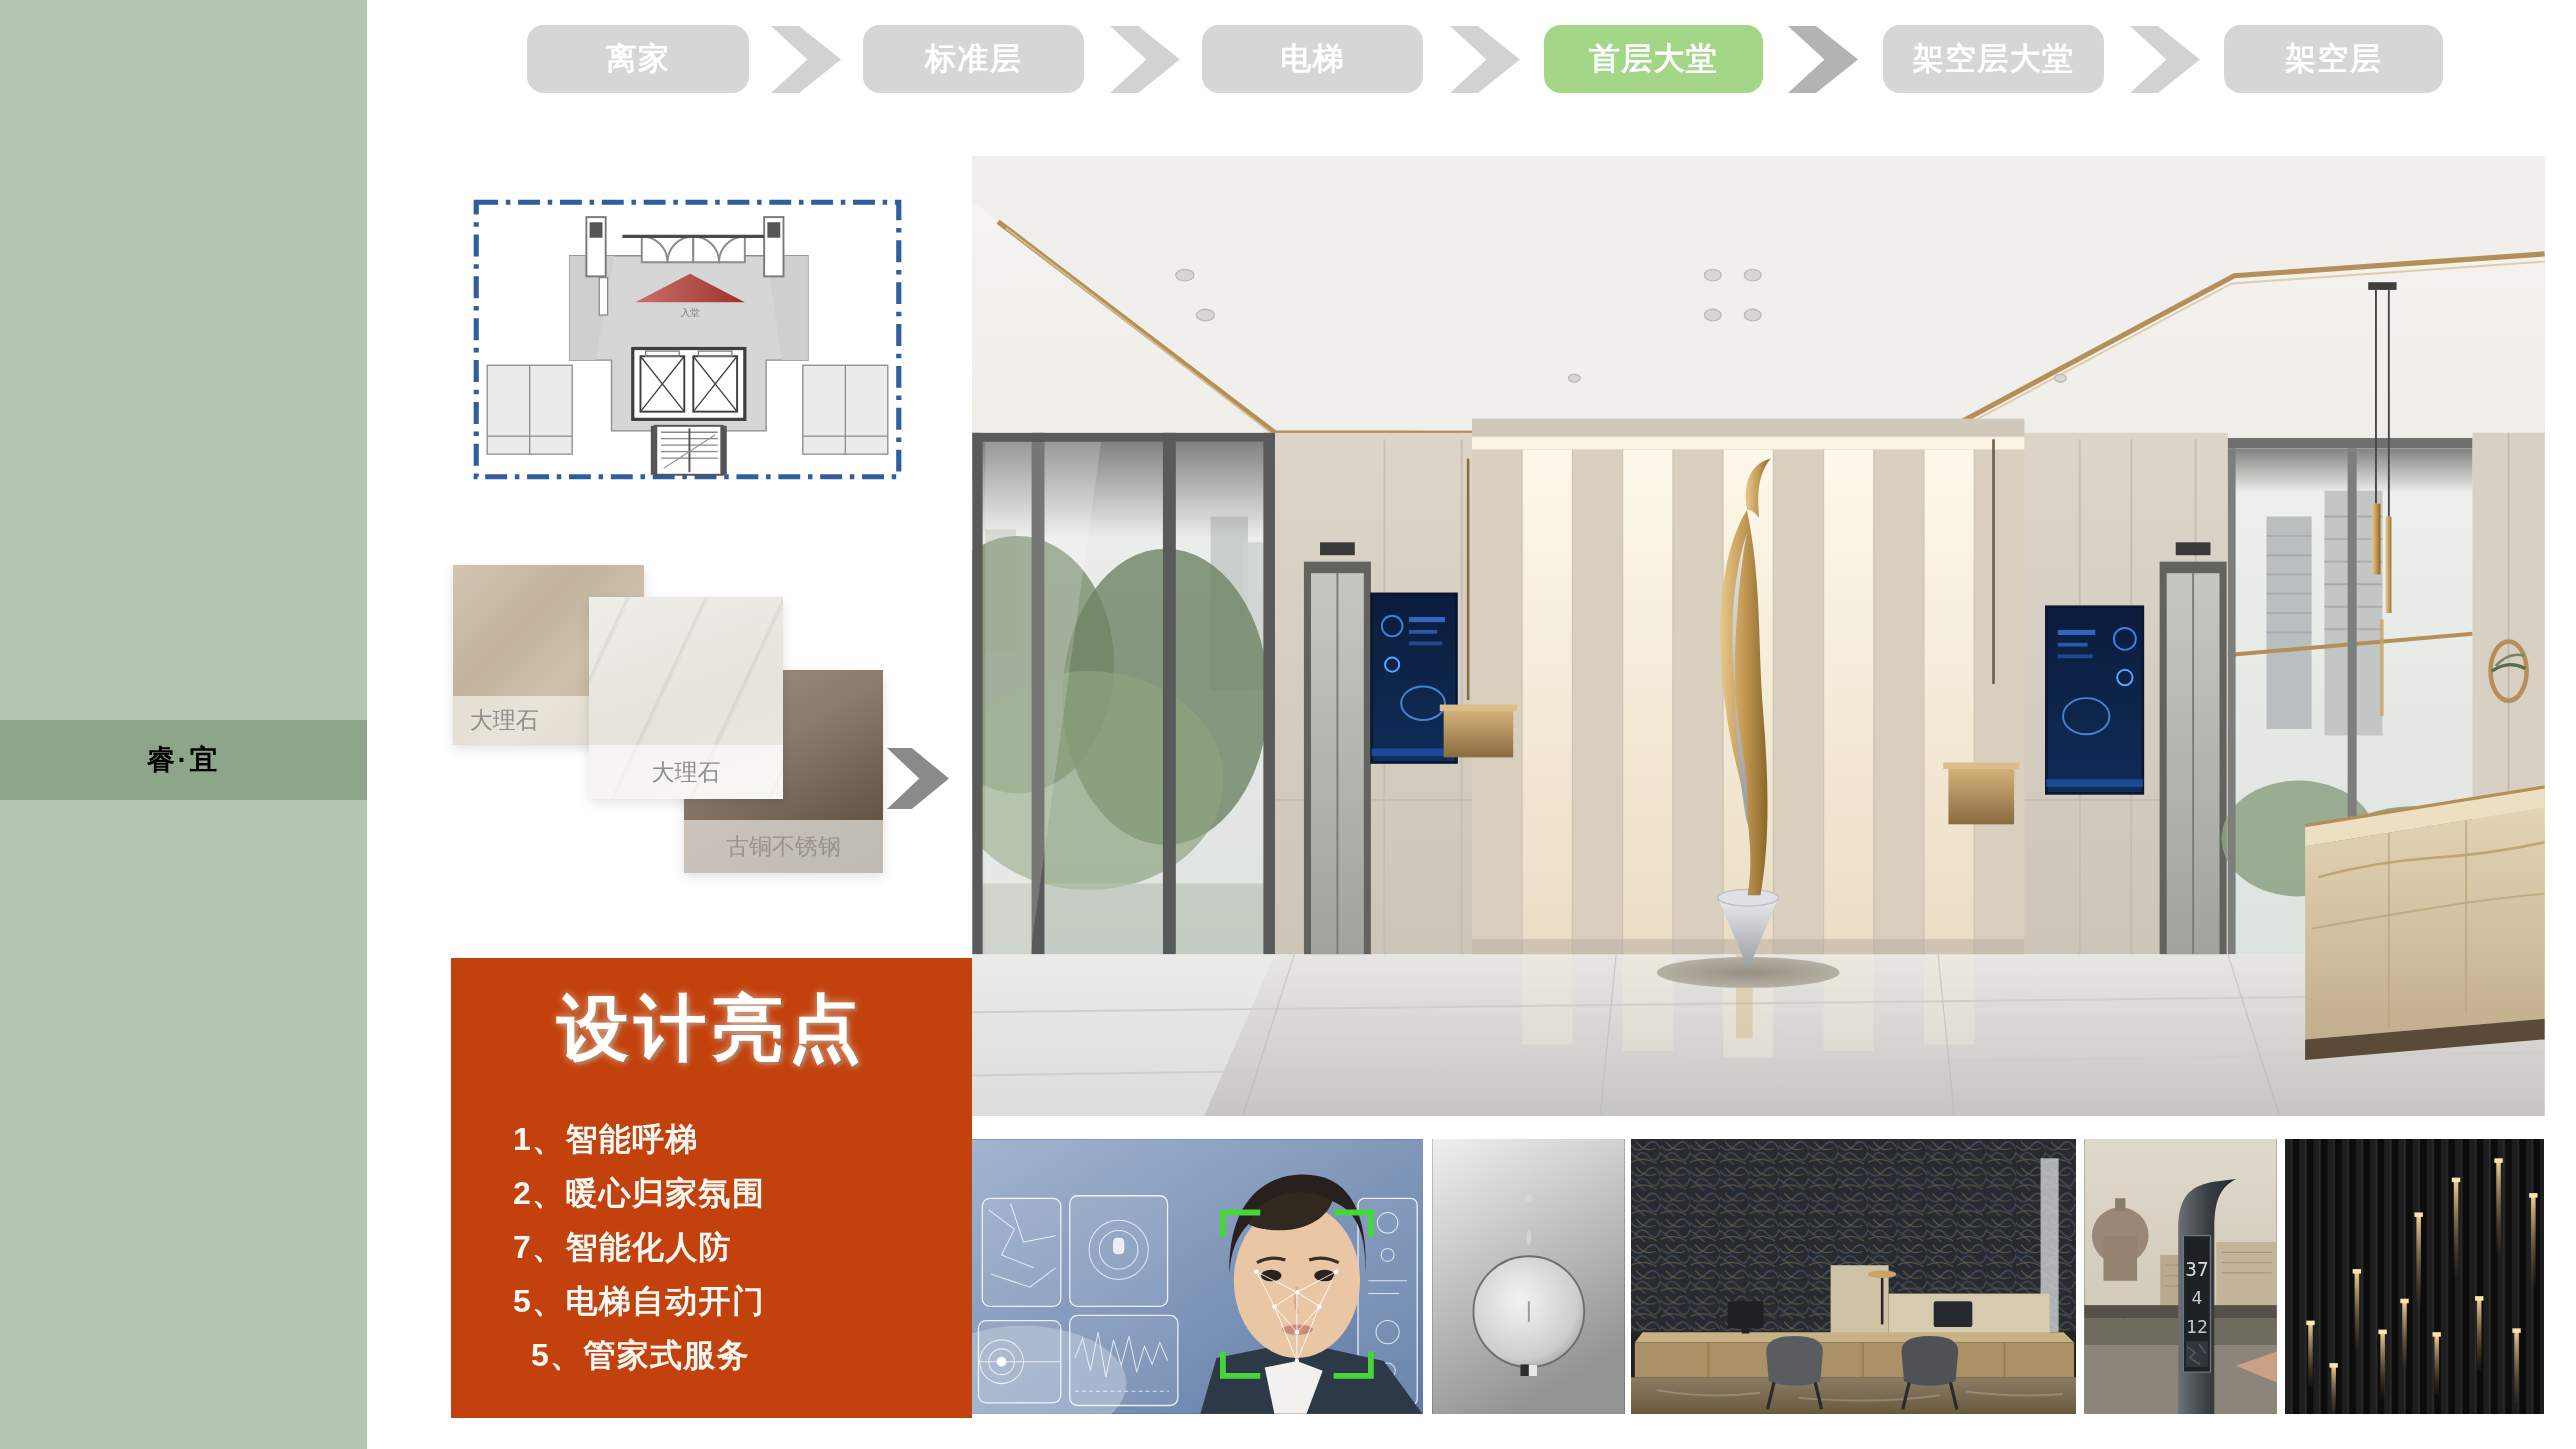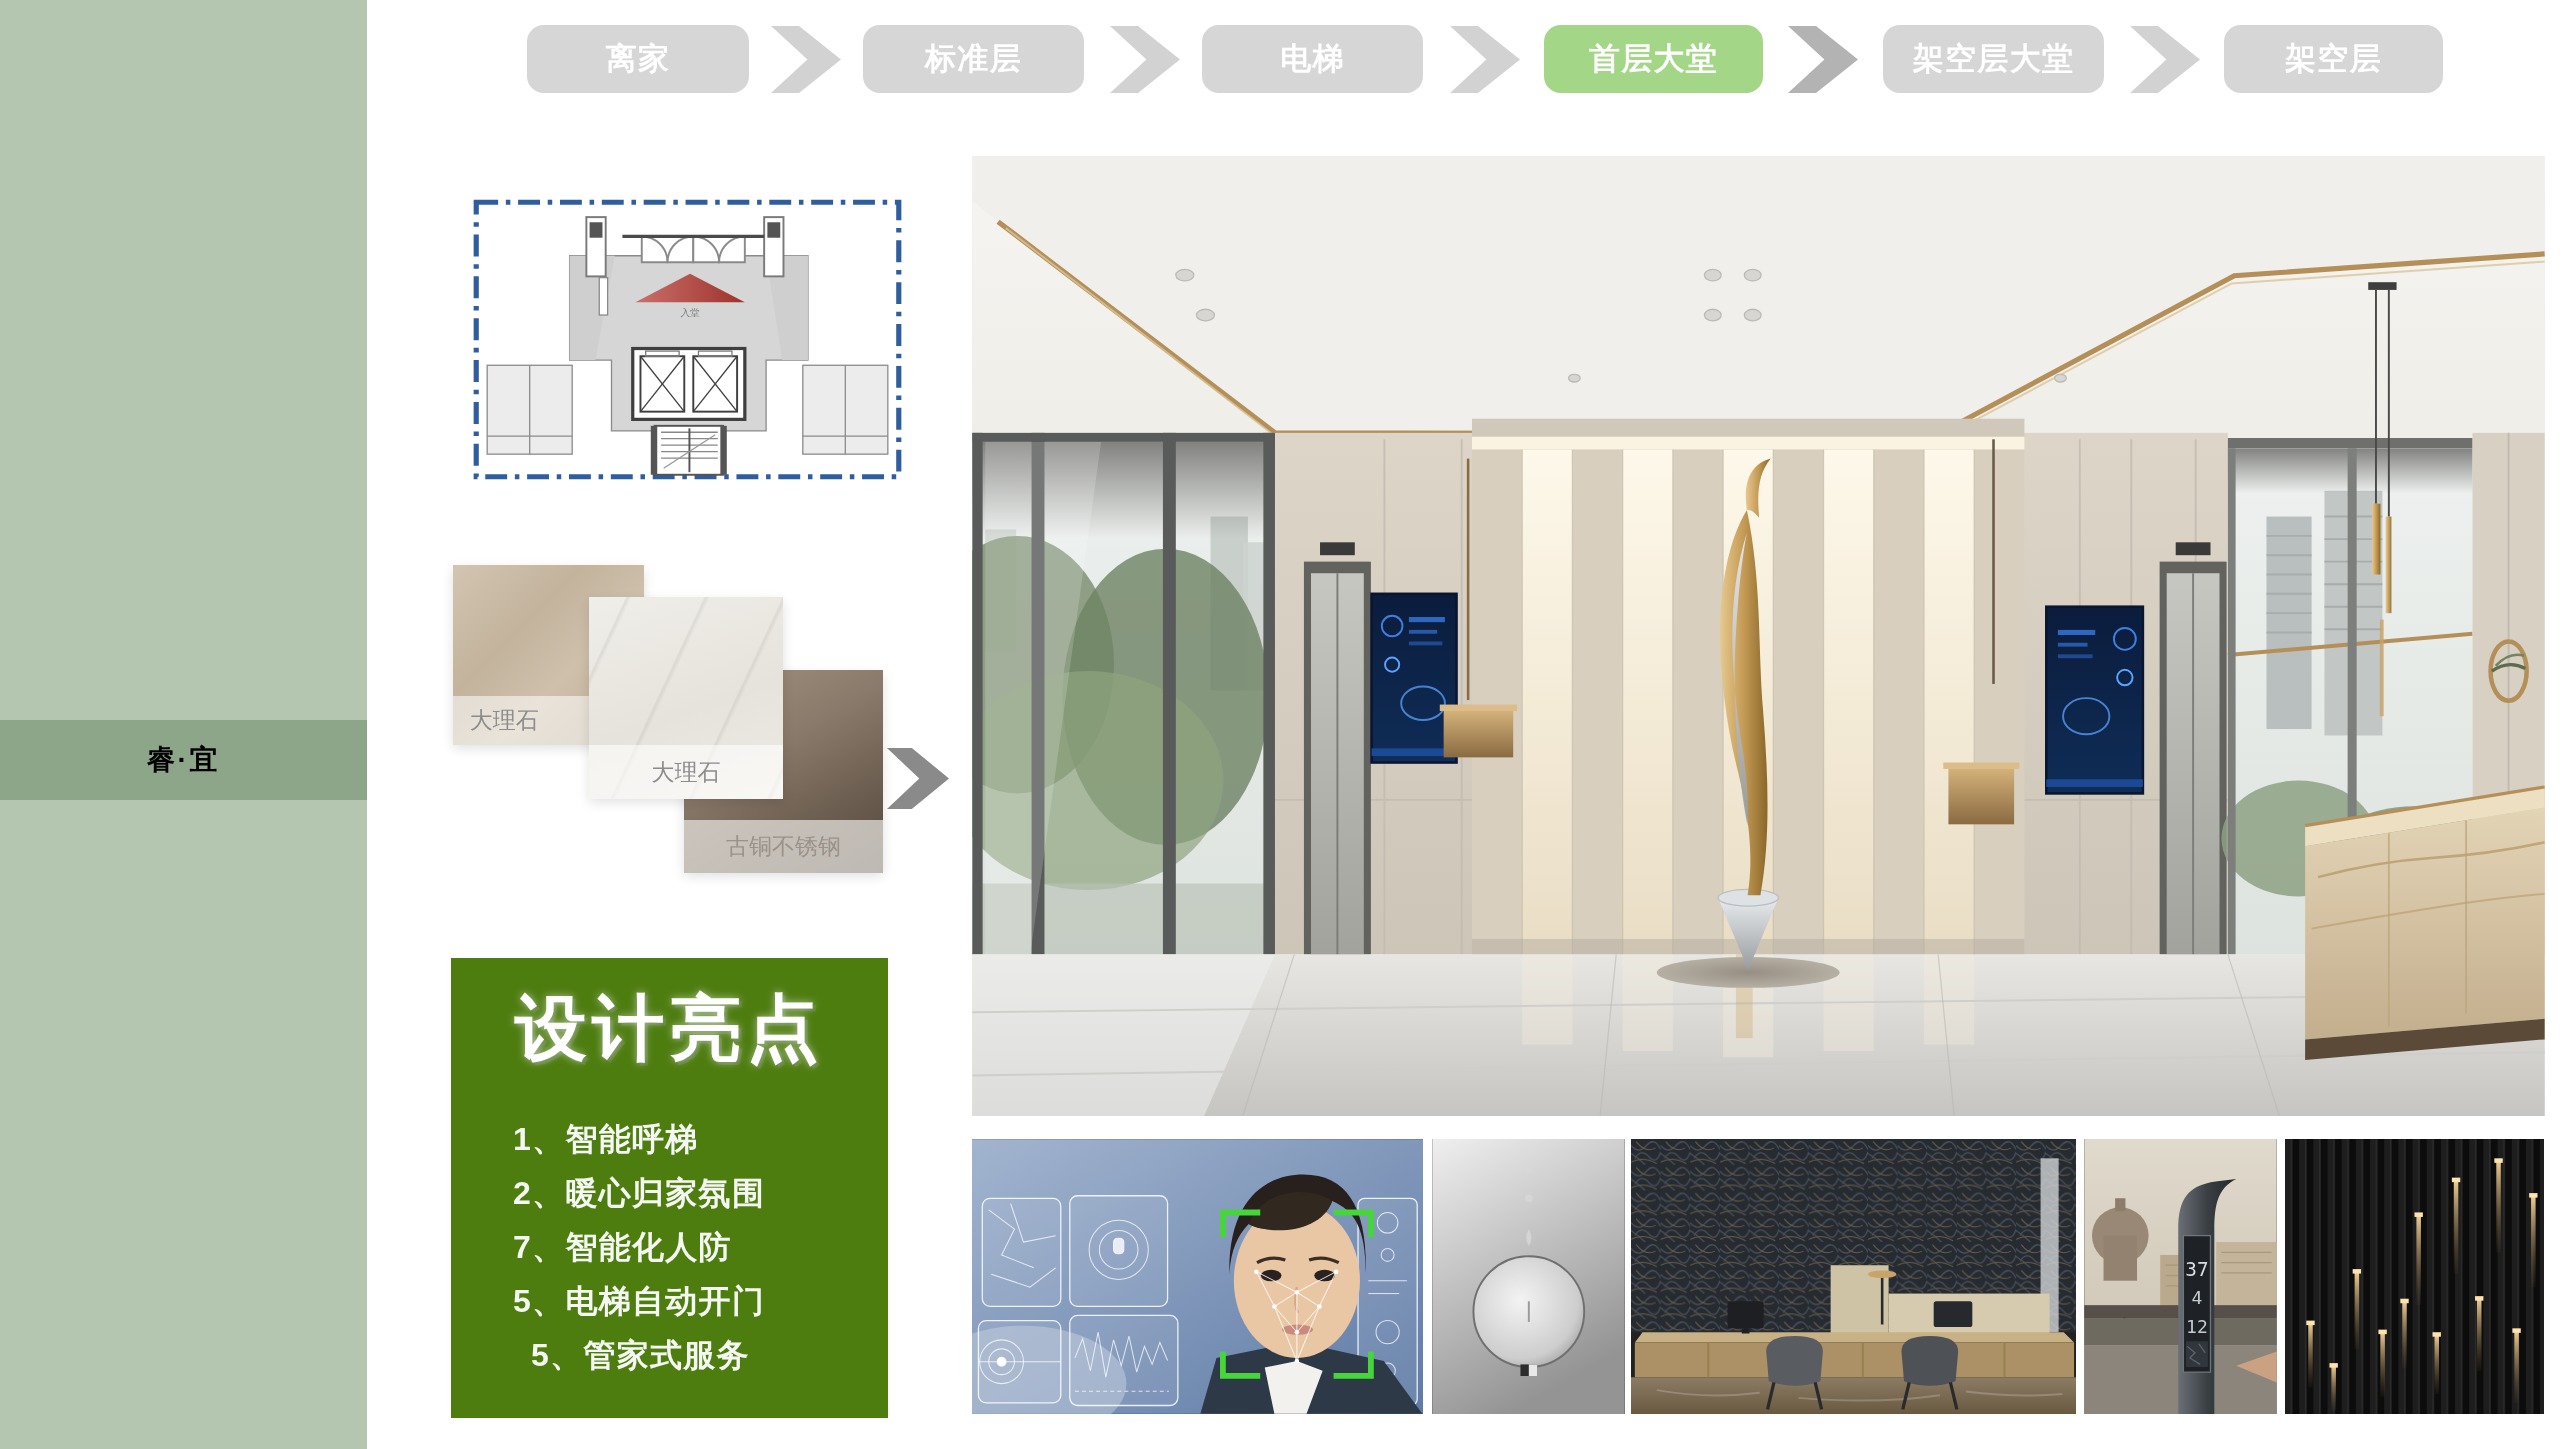--- a/index.html
+++ b/index.html
@@ -34,21 +34,21 @@
     background:
       repeating-linear-gradient(115deg,rgba(150,148,140,0) 0 33px,rgba(150,148,140,.18) 35px,rgba(150,148,140,0) 39px 71px),
       linear-gradient(160deg,#f0eee9 0%,#e6e3dc 55%,#edebe4 100%);}
   .sw2 .band{height:54px;background:rgba(255,255,255,.6);justify-content:center;}
   .sw3{left:684px;top:670px;width:199px;height:203px;z-index:2;
     background:linear-gradient(150deg,#a3937f 0%,#8a7a6b 40%,#6b5d4f 72%,#55493d 100%);}
   .sw3 .band{height:53px;background:rgba(232,229,225,.72);justify-content:center;color:#98928a;text-align:center;}
   .mat-arrow{position:absolute;left:887px;top:748px;width:62px;height:61px;background:#8a8a8a;
     clip-path:polygon(0% 0%, 40% 0%, 100% 50%, 40% 100%, 0% 100%, 52% 50%);}
   
-  .highlights{position:absolute;left:451px;top:958px;width:437px;height:460px;background:#4d7c0f;}
+  .highlights{position:absolute;left:451px;top:958px;width:521px;height:460px;background:#c2410c;}
   .highlights h2{margin:23px 0 0 0;text-align:center;color:#ffffff;font-size:72px;font-weight:bold;
     letter-spacing:5.2px;text-shadow:0 0 9px rgba(255,255,255,.55),3.2px 3.2px 0 rgba(120,140,115,.35);}
   .highlights ul{list-style:none;margin:35px 0 0 0;padding:0 0 0 62px;}
   .highlights li{color:#f5f7f2;font-size:32px;line-height:54px;letter-spacing:1.3px;font-weight:bold;}
   .highlights li:last-child{padding-left:18px;}
   
   .hero{position:absolute;left:972px;top:156px;width:1573px;height:960px;overflow:hidden;background:#efede9;}
   .thumb{position:absolute;top:1139px;height:275px;overflow:hidden;background:#222;}
   .t1{left:972px;width:451px;}
   .t2{left:1432px;width:193px;}

